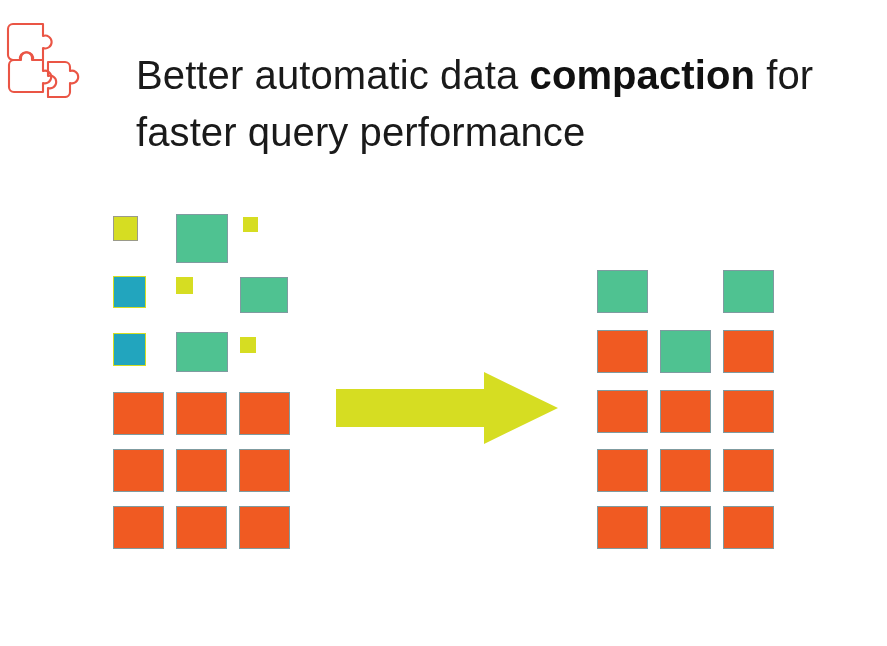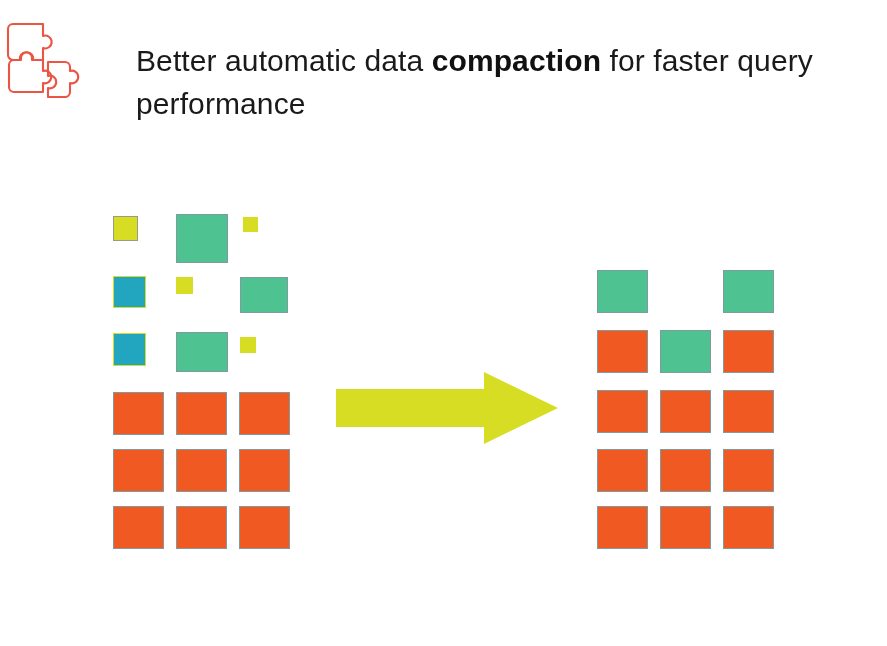--- a/index.html
+++ b/index.html
@@ -27,21 +27,21 @@
     left: 6px;
     top: 16px;
     width: 74px;
     height: 82px;
   }
   #slide-title {
     position: absolute;
     left: 136px;
     top: 20px;
     width: 730px;
-    font-size: 30px;
+    font-size: 40px;
     line-height: 1.42;
     color: #1a1a1a;
     font-weight: 400;
     letter-spacing: 0.1px;
   }
   #slide-title .strong {
     font-weight: 700;
     color: #111111;
   }
 

